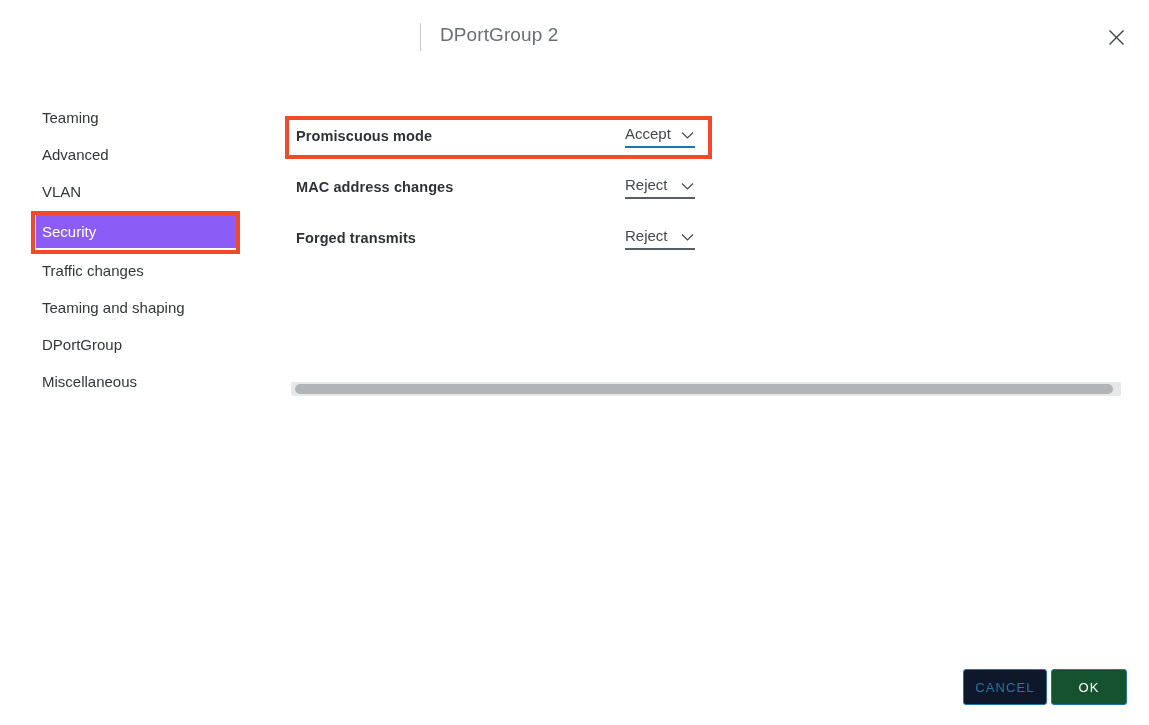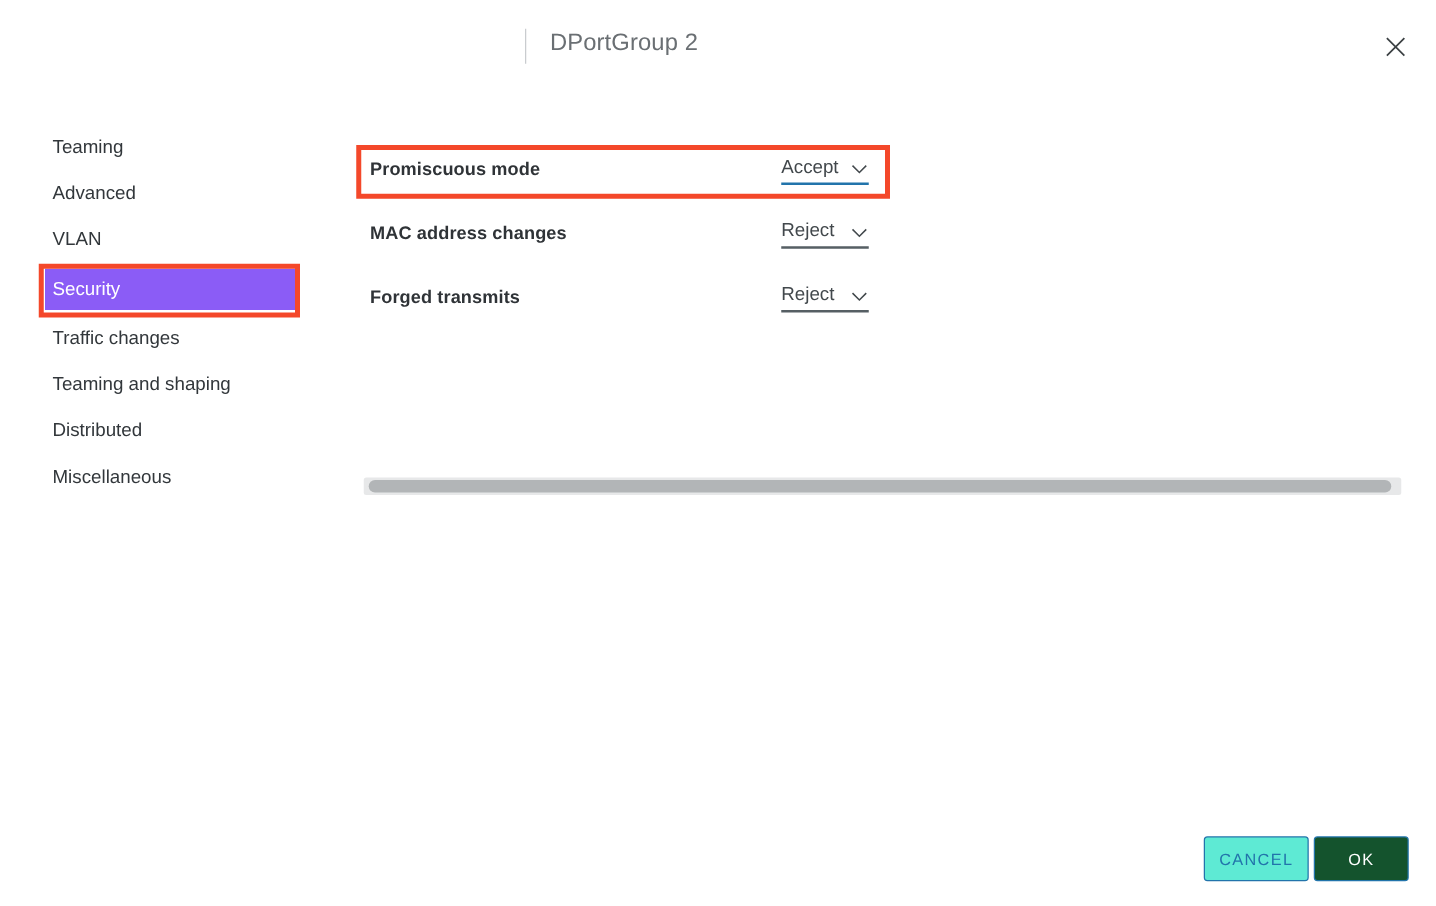--- a/index.html
+++ b/index.html
@@ -200,21 +200,21 @@
     font-family: "Liberation Sans", sans-serif;
     cursor: pointer;
     border-radius: 3px;
     display: flex;
     align-items: center;
     justify-content: center;
   }
   .btn-cancel {
     right: 102px;
     width: 84px;
-    background: #5eead4;
+    background: #0f172a;
     color: #2274ab;
     border: 1px solid #2274ab;
   }
   .btn-ok {
     right: 22px;
     width: 76px;
     background: #14532d;
     color: #ffffff;
     border: 1px solid #2274ab;
   }
@@ -247,21 +247,21 @@
   <div class="nav-item selected">
     <span>Security</span>
   </div>
   <div class="nav-item">
     <span>Traffic changes</span>
   </div>
   <div class="nav-item">
     <span>Teaming and shaping</span>
   </div>
   <div class="nav-item">
-    <span>Distributed</span>
+    <span>DPortGroup</span>
   </div>
   <div class="nav-item">
     <span>Miscellaneous</span>
   </div>
 </div>
 
 <div class="main">
 
   <div class="field-row">
     <div class="field-label">Promiscuous mode</div>

